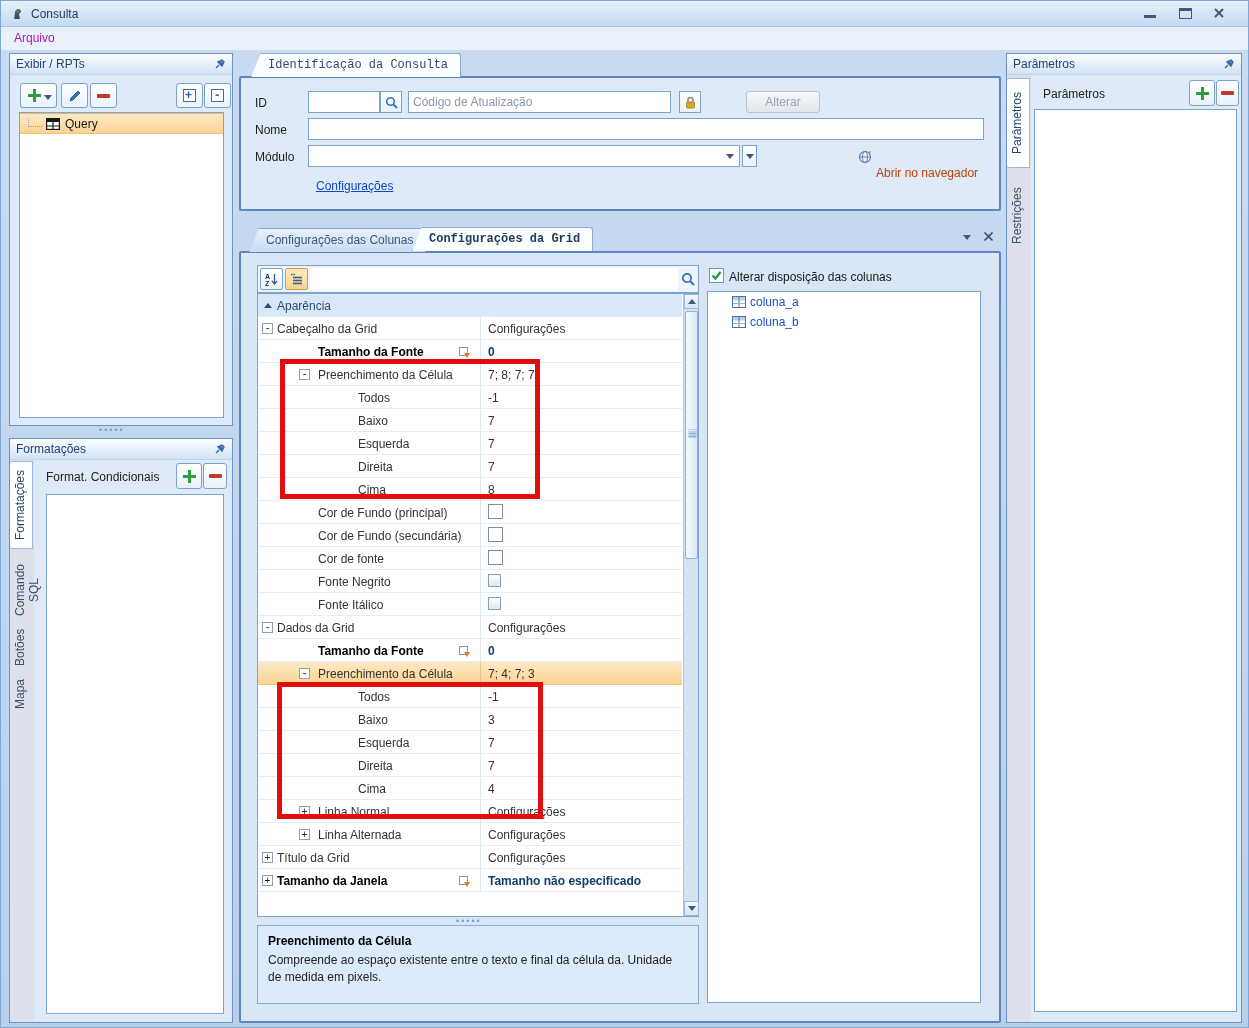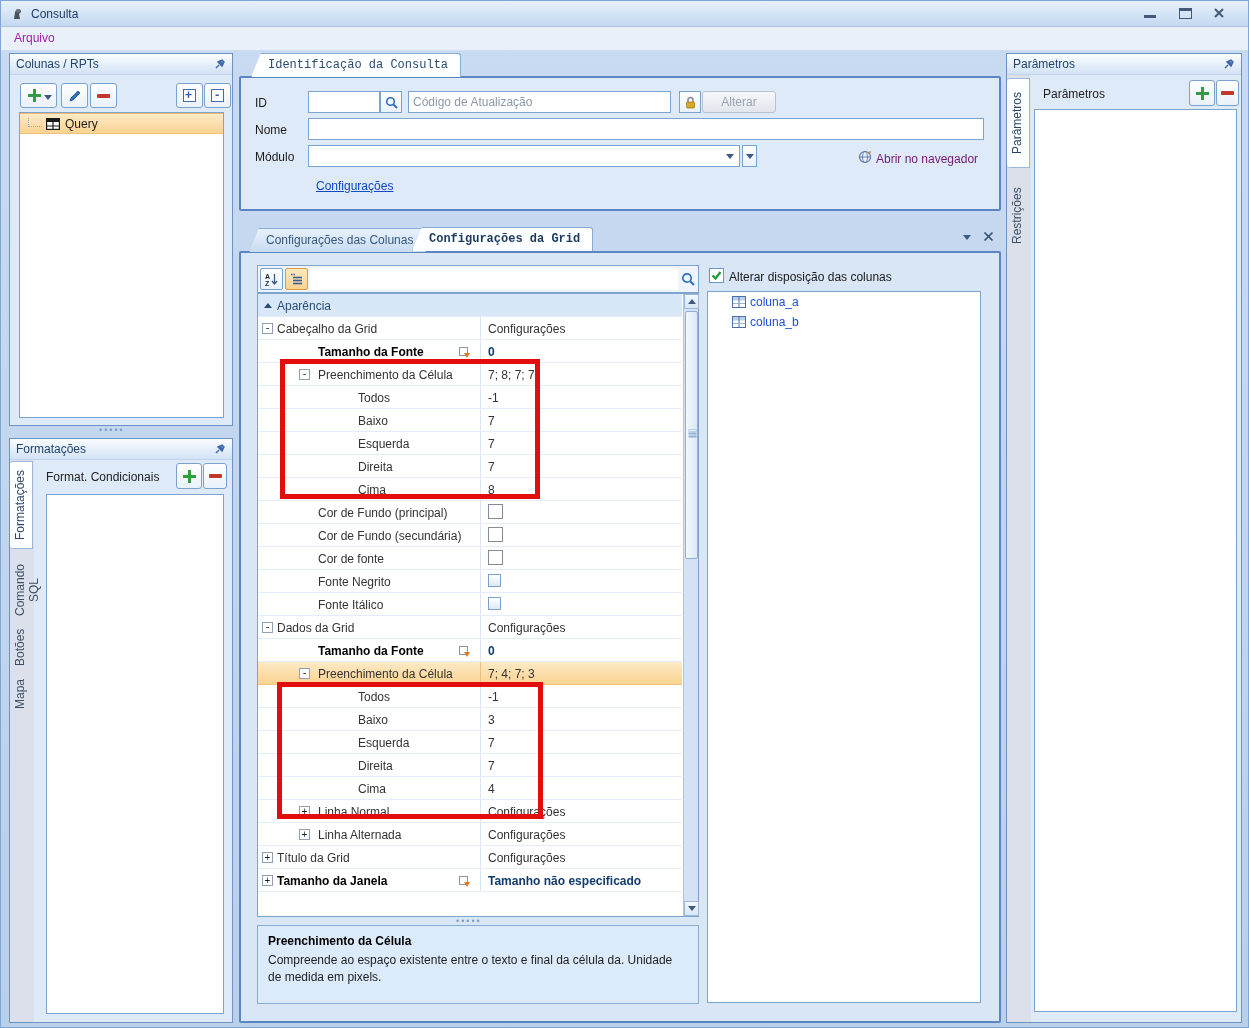--- a/index.html
+++ b/index.html
@@ -15,21 +15,21 @@
   .menubar { left:0; top:26px; width:1249px; height:24px; background:#e9f0fa;
              border-bottom:1px solid #cddcee; }
   
   .panel { border:1px solid #6d93c2; background:#dfeaf8; }
   .phead { position:absolute; left:0; top:0; right:0; height:21px; padding:3px 6px;
            background:linear-gradient(#fbfdff,#d2e2f5); border-bottom:1px solid #c0d4ec;
            color:#22456e; }
   .whitebox { position:absolute; background:#fff; border:1px solid #7da3cf; }
   .btn { position:absolute; display:flex; align-items:center; justify-content:center;
          background:linear-gradient(#ffffff,#e9f1fa); border:1px solid #7ba2cc; border-radius:3px; }
-  .btn-disabled { background:linear-gradient(#f5f7fa,#e2e6ec); border:1px solid #b8c1cd; color:#9aa3ae; }
+  .btn-disabled { background:linear-gradient(#f5f7fa,#e2e6ec); border:1px solid #b8c1cd; color:#9aa3ae;margin-left:44px; }
   
   .plusicon { position:relative; width:13px; height:13px; }
   .plusicon::before { content:""; position:absolute; left:5px; top:0; width:3px; height:13px; background:#2f9e41; }
   .plusicon::after  { content:""; position:absolute; left:0; top:5px; width:13px; height:3px; background:#2f9e41; }
   .minusicon { width:13px; height:4px; background:#c0392b; border-radius:1px; }
   .boxplus, .boxminus { position:relative; width:13px; height:13px; border:1px solid #3c6eb0; background:#fff; }
   .boxplus::before { content:"+"; position:absolute; left:1px; top:-2px; font-weight:bold; color:#2f5fae; font-size:12px; }
   .boxminus::before{ content:"-"; position:absolute; left:3px; top:-3px; font-weight:bold; color:#2f5fae; font-size:13px; }
   .tri-down { width:0; height:0; border-left:4px solid transparent; border-right:4px solid transparent; border-top:5px solid #3d5a82; }
   .tri-up   { width:0; height:0; border-left:4px solid transparent; border-right:4px solid transparent; border-bottom:5px solid #3d5a82; }
@@ -104,21 +104,21 @@
         <path d="M2 2 L10 10 M10 2 L2 10" stroke="#44597a" stroke-width="2"></path>
       </svg>
   </div>
 
   <div class="abs menubar">
     <span class="abs" style="left:13px;top:4px;color:#a21caf">Arquivo</span>
   </div>
 
   <div class="abs panel" style="left:8px;top:52px;width:224px;height:373px">
     <div class="phead">
-      <span>Colunas / RPTs</span>
+      <span>Exibir / RPTs</span>
       <svg class="abs" style="right:6px;top:4px" width="12" height="12" viewBox="0 0 12 12">
           <path d="M2 10 L5 7 M5 3 L9 7 M4 4 L8 2 L10 4 L8 8 Z" stroke="#3b66a8" stroke-width="1.4" fill="#6f94c4"></path>
         </svg>
     </div>
     <div class="btn" style="left:10px;top:29px;width:37px;height:25px">
       <span class="plusicon" style="margin-right:8px"></span>
       <span class="tri-down" style="position:absolute;right:4px;top:11px"></span>
     </div>
     <div class="btn" style="left:51px;top:29px;width:27px;height:25px">
       <svg width="14" height="14" viewBox="0 0 14 14">
@@ -202,21 +202,21 @@
     </div>
     <div class="btn" style="left:501px;top:67px;width:15px;height:22px;border-radius:0">
       <span class="tri-down"></span>
     </div>
     <svg class="abs" style="left:617px;top:72px" width="14" height="14" viewBox="0 0 14 14">
         <circle cx="7" cy="7" r="5.5" fill="#eaf1fa" stroke="#5b7aa6" stroke-width="1.2"></circle>
         <ellipse cx="7" cy="7" rx="2.5" ry="5.5" fill="none" stroke="#5b7aa6" stroke-width="0.9"></ellipse>
         <line x1="1.5" y1="7" x2="12.5" y2="7" stroke="#5b7aa6" stroke-width="0.9"></line>
         <path d="M10 2 L13 1 L12 4" fill="#e07b1f"></path>
       </svg>
-    <span class="abs" style="left:635px;top:74px;color:#701a75">Abrir no navegador</span>
+    <span class="abs" style="left:635px;top:88px;color:#c2410c">Abrir no navegador</span>
     <span class="abs link" style="left:75px;top:101px">Configurações</span>
   </div>
 
   <div class="tab" style="left:248px;top:227px;z-index:1">Configurações das Colunas</div>
   <div class="tab active" style="left:411px;top:226px">Configurações da Grid</div>
   <span class="abs tri-down" style="left:962px;top:234px"></span>
   <svg class="abs" style="left:982px;top:230px" width="11" height="11" viewBox="0 0 11 11">
       <path d="M1.5 1.5 L9.5 9.5 M9.5 1.5 L1.5 9.5" stroke="#36506f" stroke-width="1.7"></path>
     </svg>
 

